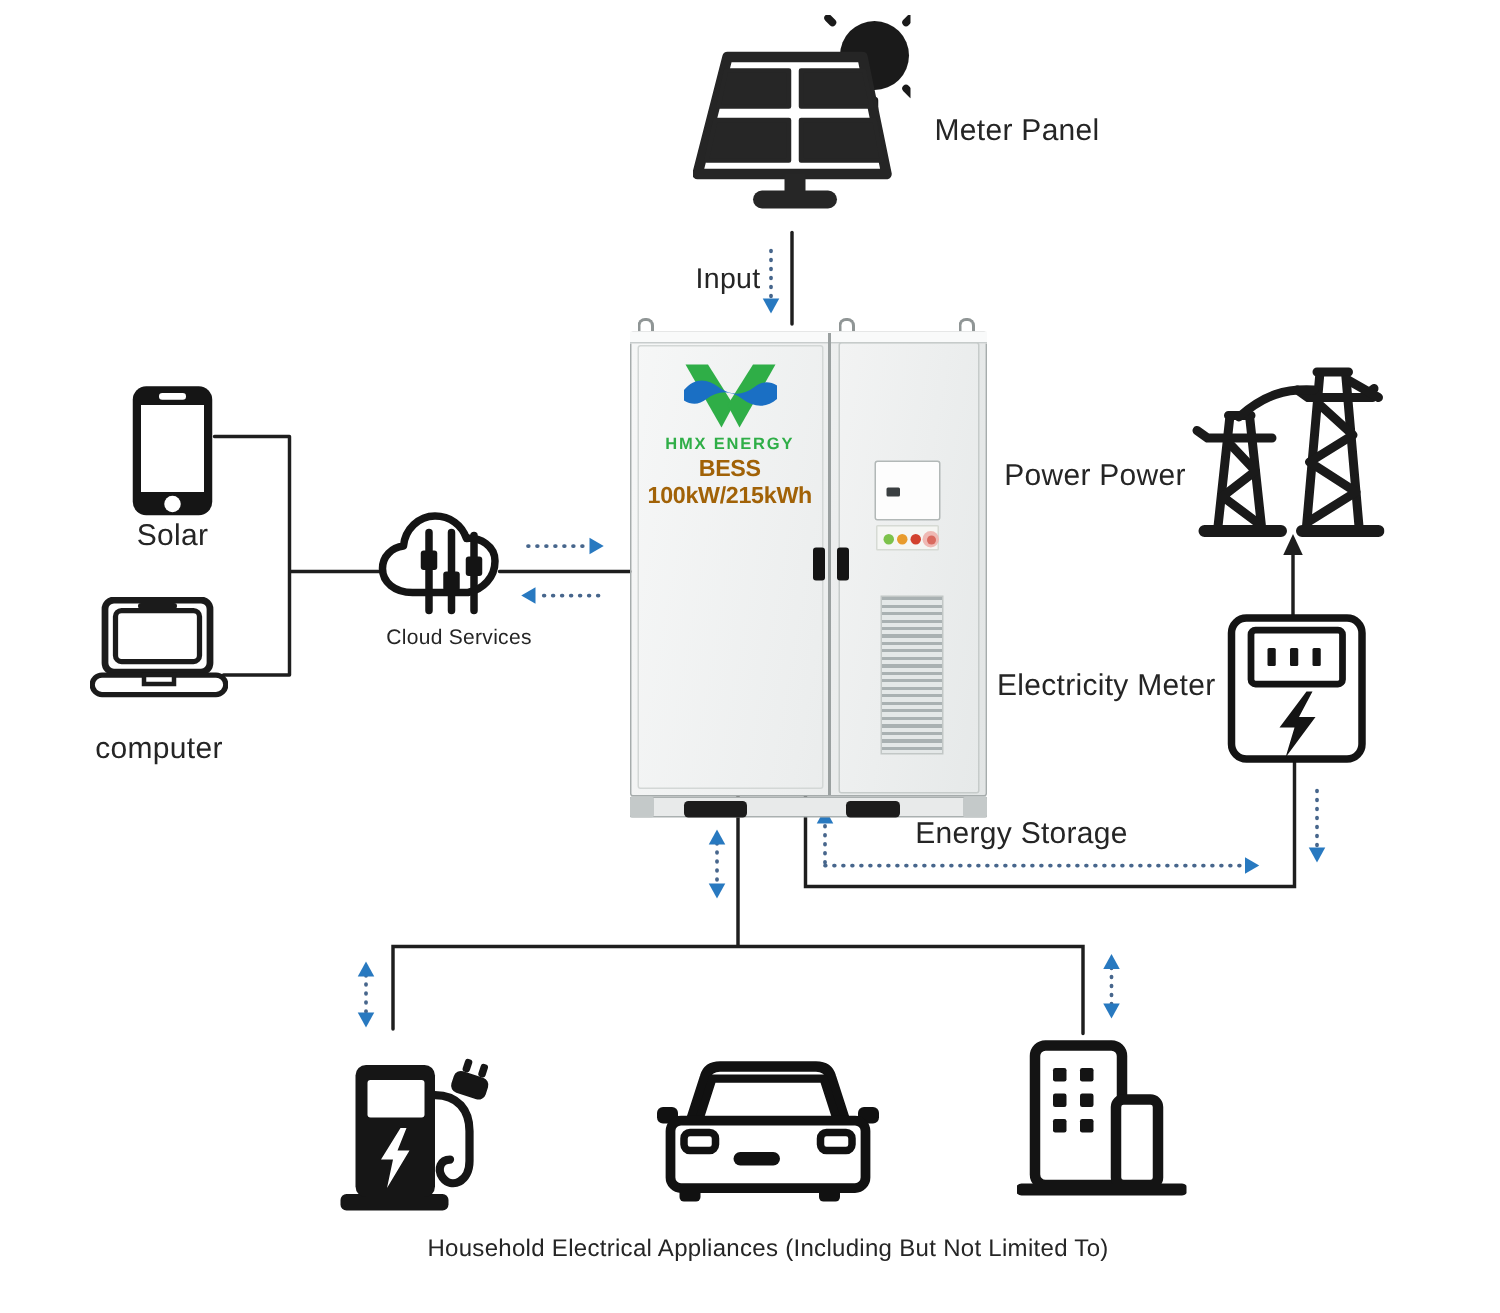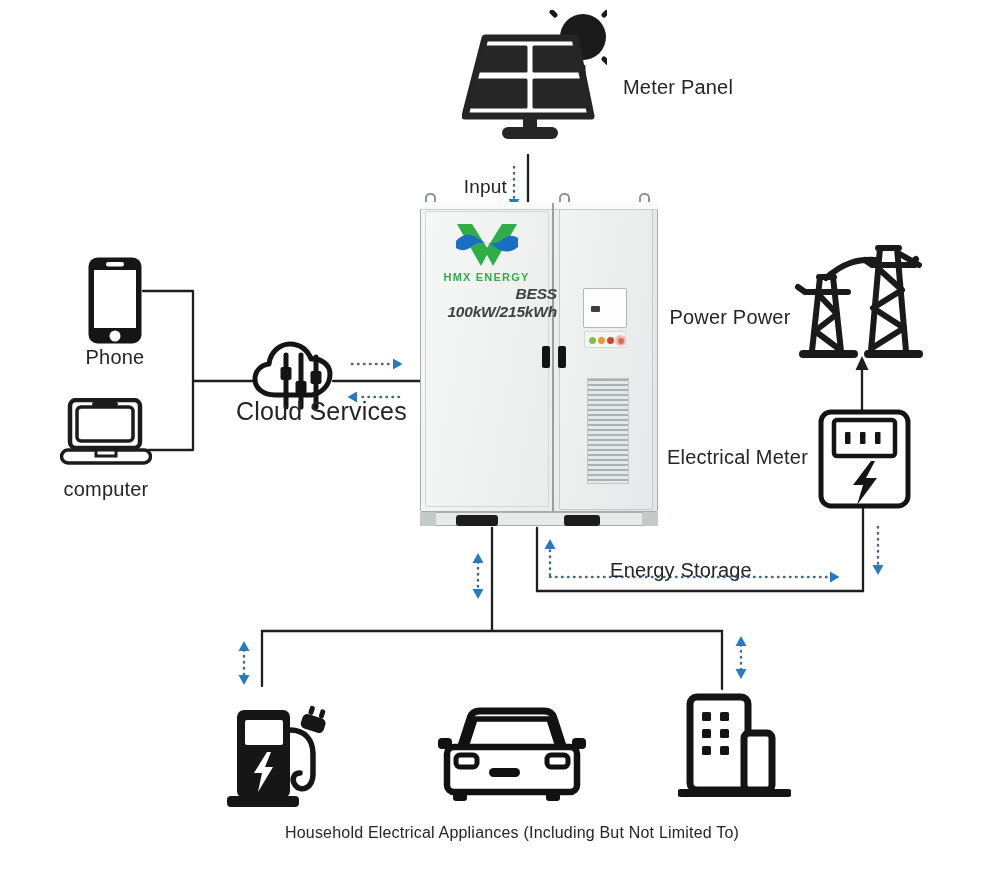--- a/index.html
+++ b/index.html
@@ -12,34 +12,34 @@
   svg{display:block;}
   .wires{position:absolute;left:0;top:0;z-index:1;}
   .icon{position:absolute;z-index:2;}
   .label{
     position:absolute;z-index:3;font-size:20px;font-weight:500;color:#252525;
     letter-spacing:.2px;white-space:nowrap;
   }
   .label.center{text-align:center;}
   .label.right{text-align:right;}
   
-  .cabinet{position:absolute;left:420px;top:200px;width:232px;height:326px;z-index:2;}
+  .cabinet{position:absolute;left:420px;top:219px;width:232px;height:326px;z-index:2;}
   .cab-body{
     position:absolute;left:0;top:2px;width:238px;height:310px;
     background:linear-gradient(100deg,#f6f7f7 0%,#eceeee 55%,#e2e5e5 100%);
     border:1.5px solid #a6acac;border-radius:2px;
   }
   .cab-topstrip{position:absolute;left:0;top:2px;width:238px;height:8px;background:#f9fafa;border-bottom:1px solid #c7cccc;}
   .door-left{position:absolute;left:5px;top:11px;width:124px;height:296px;border:1px solid #d3d7d6;border-radius:2px;}
   .door-right{position:absolute;left:139px;top:9px;width:94px;height:301px;border:1px solid #c6cbca;border-radius:2px;background:linear-gradient(100deg,#f2f3f3,#e6e9e9);}
   .divider{position:absolute;left:132px;top:3px;width:2px;height:308px;background:#9aa0a0;}
   .hook{position:absolute;top:-7px;width:11px;height:9px;border:2px solid #8f9595;border-bottom:none;border-radius:5px 5px 0 0;background:#fff;}
   .handle{position:absolute;top:146px;width:8px;height:22px;background:#141414;border-radius:2px;}
   .brand-text{position:absolute;left:0;top:71px;width:133px;text-align:center;font-size:11px;font-weight:bold;color:#2fae47;letter-spacing:1.2px;}
-  .model-text{position:absolute;left:-4px;top:85px;width:141px;text-align:right;font-size:15.5px;font-weight:bold;color:#404040;letter-spacing:-.2px;font-style:italic;}
+  .model-text{position:absolute;left:-4px;top:85px;width:141px;text-align:center;font-size:15.5px;font-weight:bold;color:#a16207;letter-spacing:-.2px;}
   .display-panel{position:absolute;left:163px;top:88px;width:44px;height:40px;background:#fdfdfd;border:1.5px solid #b2b8b7;border-radius:2px;}
   .display-chip{position:absolute;left:7px;top:17px;width:9px;height:6px;background:#3a3f41;border-radius:1px;}
   .indicator-strip{position:absolute;left:164px;top:131px;width:42px;height:17px;background:#f5f6f3;border:1px solid #d6dad4;border-radius:1px;}
   .dot{position:absolute;top:5px;width:7px;height:7px;border-radius:50%;}
   .stop-btn{position:absolute;left:30px;top:3px;width:11px;height:11px;border-radius:50%;background:#efb9b4;}
   .stop-btn::after{content:"";position:absolute;left:2.5px;top:2.5px;width:6px;height:6px;border-radius:50%;background:#d96a5f;}
   .vent{
     position:absolute;left:167px;top:178px;width:42px;height:106px;
     border:1px solid #c2c7c6;
     background:repeating-linear-gradient(180deg,#a9b1b2 0 2px,#e4e8e8 2px 5px);
@@ -268,21 +268,21 @@
         <rect x="24" y="39" width="9" height="9" rx="1.5"></rect>
         <rect x="42" y="39" width="9" height="9" rx="1.5"></rect>
         <rect x="24" y="56" width="9" height="9" rx="1.5"></rect>
         <rect x="42" y="56" width="9" height="9" rx="1.5"></rect>
       </g>
     </svg>
   </div>
 
   <div class="label" style="left:623px;top:76px">Meter Panel</div>
   <div class="label right" style="left:450px;top:176px;width:57px;font-size:19px">Input</div>
-  <div class="label center" style="left:55px;top:346px;width:120px">Phone</div>
-  <div class="label center" style="left:46px;top:478px;width:120px">computer</div>
-  <div class="label center" style="left:236px;top:397px;width:140px;font-size:25px">Cloud Services</div>
+  <div class="label center" style="left:55px;top:346px;width:120px">Solar</div>
+  <div class="label center" style="left:46px;top:488px;width:120px">computer</div>
+  <div class="label center" style="left:236px;top:416px;width:140px;font-size:14px">Cloud Services</div>
   <div class="label center" style="left:655px;top:306px;width:150px">Power Power</div>
-  <div class="label center" style="left:655px;top:446px;width:165px">Electrical Meter</div>
-  <div class="label center" style="left:591px;top:559px;width:180px">Energy Storage</div>
+  <div class="label center" style="left:655px;top:446px;width:165px">Electricity Meter</div>
+  <div class="label center" style="left:591px;top:545px;width:180px">Energy Storage</div>
   <div class="label center" style="left:187px;top:824px;width:650px;font-size:16px">Household Electrical Appliances (Including But Not Limited To)</div>
 
 </div>
 
 </body></html>

